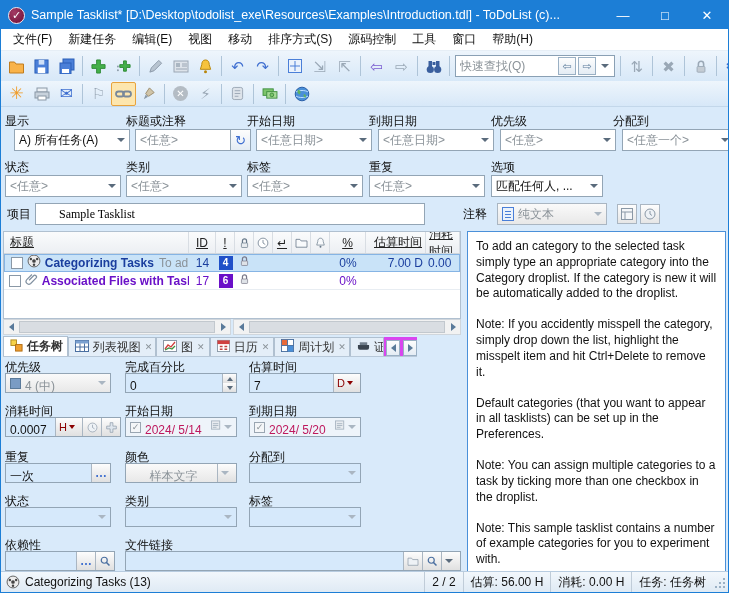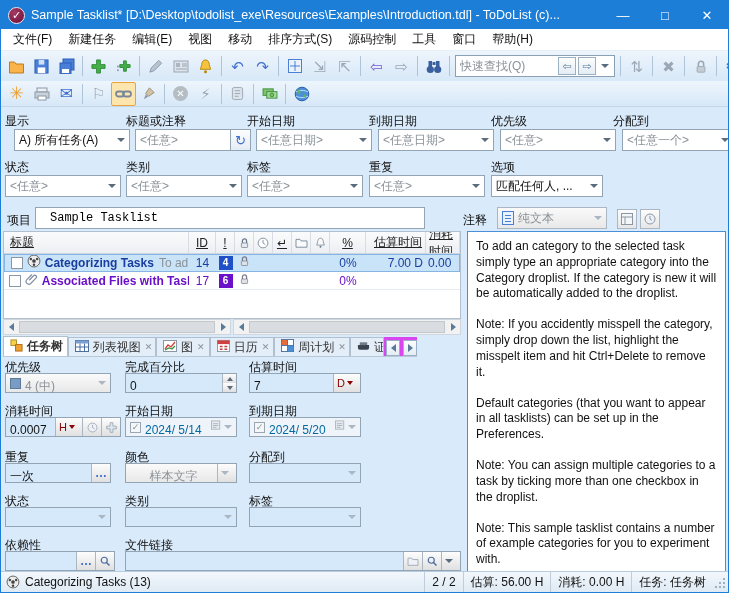--- a/index.html
+++ b/index.html
@@ -44,23 +44,23 @@
   .combo .val { flex:1; white-space:nowrap; overflow:hidden; }
   .combo.black { color:#111; }
   .r1 { top:6px; } .r1f { top:22px;margin-left:9px; } .r2 { top:52px; } .r2f { top:68px; }
   .c1 { left:4px; } .c2 { left:125px; } .c3 { left:246px; } .c4 { left:368px; } .c5 { left:490px; } .c6 { left:612px; width:112px; }
   .f-input { height:22px; border:1px solid #93a5b5; background:#fff; display:flex; align-items:center; }
   .f-input input { flex:1; border:none; outline:none; min-width:0; padding:0 4px; font-size:12px; font-family:inherit; }
   .f-input input::placeholder { color:#8a9298; }
   .sqbtn { width:20px; height:20px; border-left:1px solid #93a5b5; background:linear-gradient(#fdfdfd,#e4ecf4); display:flex; align-items:center; justify-content:center; color:#3f6fd0; font-size:13px; flex:0 0 auto; }
 
   
-  .projrow { position:absolute; top:198px; left:0; right:0; height:30px; display:flex; align-items:flex-end; }
+  .projrow { position:absolute; top:198px; left:0; right:0; height:30px; display:flex; align-items:center; }
   .projlabel { width:34px; padding-left:6px; }
-  .projinput { width:390px; height:22px; border:1px solid #93a5b5; background:#fff; padding:0 14px; font-size:12px; font-family:Liberation Mono, monospace; outline:none; }
+  .projinput { width:390px; height:22px; border:1px solid #93a5b5; background:#fff; padding:0 23px; font-size:12px; font-family:Liberation Serif, serif; outline:none; }
   .cmlabel { margin-left:38px; width:34px; }
   .cmcombo { width:110px; height:22px; border:1px solid #aab6c2; background:linear-gradient(#fafafa,#e8e8e8); display:flex; align-items:center; padding:0 4px; color:#8a9298; }
   .cmdoc { width:12px; height:14px; background:#eaf2fc; border:1px solid #4a7fd8; margin-right:4px; position:relative; }
   .cmdoc::after { content:""; position:absolute; left:2px; top:3px; width:6px; height:1px; background:#4a7fd8; box-shadow:0 3px 0 #4a7fd8, 0 6px 0 #4a7fd8; }
   .cmbtns { display:flex; margin-left:10px; gap:3px; }
   .cmbtn { width:20px; height:20px; border:1px solid #aab6c2; background:linear-gradient(#fdfdfd,#e6e6e6); display:flex; align-items:center; justify-content:center; }
 
   
   .listwrap { position:absolute; top:230px; left:2px; width:458px; height:88px; background:#fff; border:1px solid #b0c0d0; }
   .lrow { display:flex; align-items:center; height:18px; border-bottom:1px solid #e8edf2; }
@@ -107,21 +107,21 @@
   .spin { width:14px; height:18px; display:flex; flex-direction:column; border-left:1px solid #aab6c2; flex:0 0 auto; }
   .spin div { flex:1; background:linear-gradient(#fdfdfd,#e0e0e0); display:flex; align-items:center; justify-content:center; }
   .tri-u { width:0; height:0; border-left:3px solid transparent; border-right:3px solid transparent; border-bottom:4px solid #5a6b7c; }
   .tri-d { width:0; height:0; border-left:3px solid transparent; border-right:3px solid transparent; border-top:4px solid #5a6b7c; }
   .datecb { width:11px; height:11px; border:1px solid #9aa6b2; background:#f4f6f8; color:#8a9298; font-size:9px; display:flex; align-items:center; justify-content:center; margin-right:4px; flex:0 0 auto; }
   .ar1 { top:2px; } .ar1f { top:16px; } .ar2 { top:46px; } .ar2f { top:60px; }
   .ar3 { top:92px; } .ar3f { top:106px; } .ar4 { top:136px; } .ar4f { top:150px; }
   .ar5 { top:180px; } .ar5f { top:194px; }
   .ac1 { left:4px; width:106px; } .ac2 { left:124px; width:112px; } .ac3 { left:248px; width:112px; }
   .prisq { width:11px; height:11px; background:#7a9cc4; border:1px solid #5a7a9a; margin-right:4px; flex:0 0 auto; }
-  .graytext { color:#0369a1; }
+  .graytext { color:#be185d; }
 
   
   .comments { position:absolute; top:230px; left:466px; width:259px; height:341px; background:#fff; border:1px solid #4a90d9; padding:7px 8px; overflow:hidden; line-height:1.32; }
   .comments p { margin-bottom:15px; }
 
   
   .statusbar { position:absolute; bottom:0; left:0; right:0; height:21px; background:linear-gradient(#f2f7fc,#dfeaf4); border-top:1px solid #b8cce0; display:flex; align-items:center; font-size:12px; }
   .sb-left { flex:1; display:flex; align-items:center; gap:5px; padding-left:5px; overflow:hidden; }
   .sb-seg { border-left:1px solid #c0ccd8; height:100%; display:flex; align-items:center; padding:0 7px; white-space:nowrap; }
   .grip { width:13px; height:13px; margin-right:2px; background:

